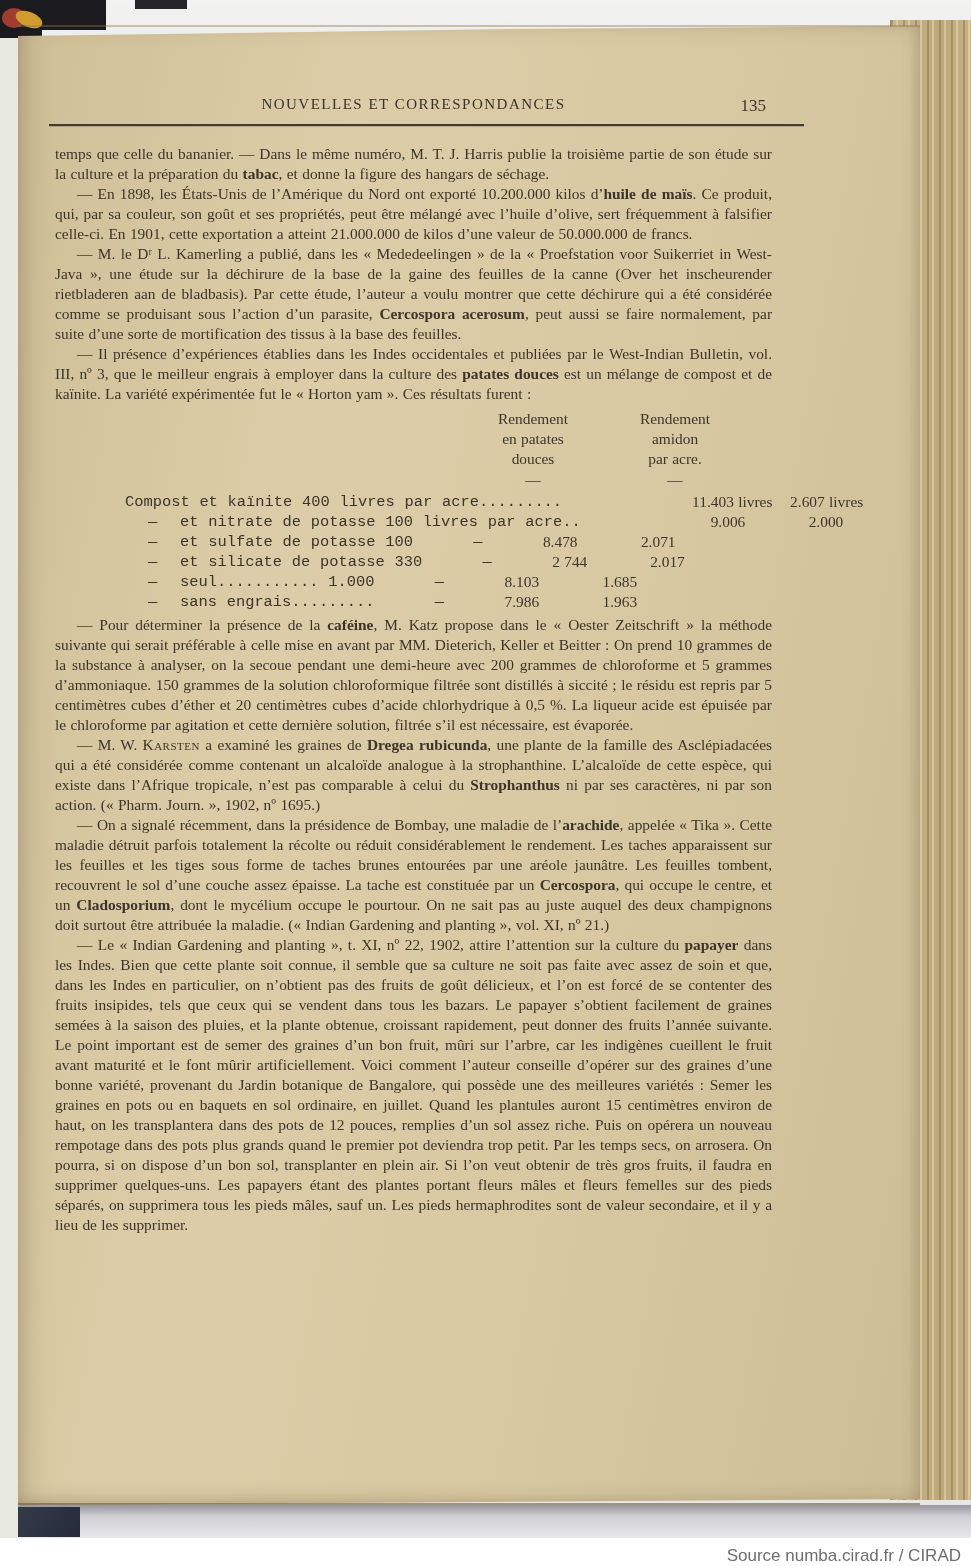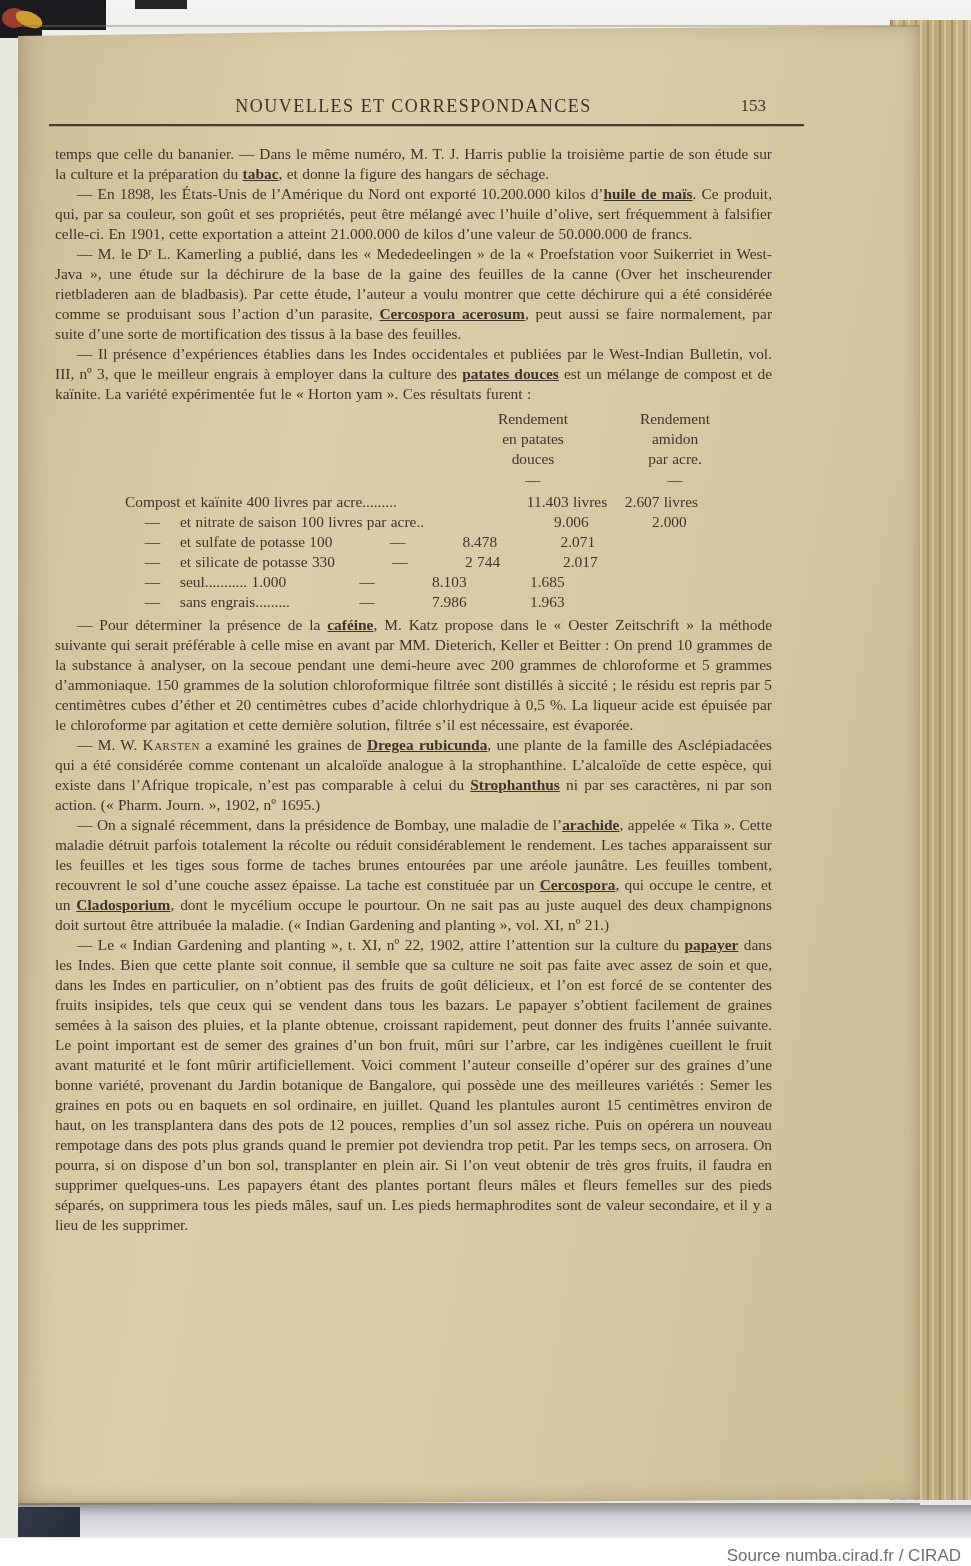--- a/index.html
+++ b/index.html
@@ -32,37 +32,37 @@
       background:linear-gradient(100deg,#cfbf97,#dccda8 30%,#d8c8a2 65%,#cdbd95);
       box-shadow:inset 14px 0 30px -10px rgba(110,90,55,.35),
                  inset -8px 0 16px -6px rgba(110,90,55,.30),
                  inset 0 -10px 20px -10px rgba(110,90,55,.30);
       clip-path:polygon(0 10px,55% 3px,100% 0,100% calc(100% - 6px),0 100%);}
   .edge-top{position:absolute;left:18px;top:25px;width:902px;height:2px;background:rgba(140,118,80,.4);}
   .edge-bottom{position:absolute;left:18px;top:1503px;width:902px;height:2px;background:rgba(110,92,62,.6);}
   
   .content{position:absolute;left:37px;top:70px;width:717px;color:#3c342a;}
   .page-header{position:relative;height:36px;}
-  .running-title{text-align:center;font-size:18px;letter-spacing:1.5px;color:#3a322a;}
+  .running-title{text-align:center;font-size:15px;letter-spacing:1.5px;color:#3a322a;}
   .page-number{position:absolute;right:6px;top:0;font-size:17px;}
   .header-rule{position:absolute;left:-6px;top:28px;width:755px;height:2px;background:#453c30;
                box-shadow:0 1px 0 rgba(69,60,48,.25);}
   .body-text{margin-top:12px;font-size:15.4px;line-height:20px;text-align:justify;
              word-spacing:0.5px;}
   .para{margin:0;}
   .para.indent{text-indent:22px;}
-  .bold{font-weight:700;text-decoration:underline;}
+  .bold{font-weight:700;}
   .smallcaps{font-variant:small-caps;letter-spacing:.5px;}
   
   .yield-table{margin:5px 0 3px;line-height:20px;}
   .t-headrow{display:flex;padding-left:423px;text-align:center;margin-bottom:2px;gap:32px;}
   .t-colhead{flex:0 0 110px;}
   .head-dash{margin-top:1px;}
   .t-row{display:flex;white-space:nowrap;}
-  .c-label{flex:0 0 377px;display:flex;padding-left:70px;box-sizing:border-box;overflow:visible;}
+  .c-label{flex:0 0 377px;display:flex;padding-left:70px;box-sizing:border-box;overflow:visible;font-family:Liberation Mono, monospace;}
   .r-dash{flex:0 0 55px;text-align:center;}
   .r-lbl{flex:1 1 auto;overflow:visible;}
   .r-ditto{flex:0 0 130px;text-align:center;}
   .c-val1{flex:0 0 98px;}
   .c-val2{flex:1 1 auto;}
   
   .footer-band{position:absolute;left:0;top:1538px;width:971px;height:36px;
       font-family:"Liberation Sans",sans-serif;font-size:17px;color:#6e6e6e;
       display:flex;justify-content:flex-end;align-items:center;padding-right:10px;box-sizing:border-box;}
 </style>
@@ -77,21 +77,21 @@
   <div class="ribbon-red"></div>
   <div class="ribbon-yellow"></div>
   <div class="page-stack"></div>
   <div class="band-gray"></div>
   <div class="cover-corner"></div>
 
   <div class="page">
     <div class="content">
       <div class="page-header">
         <div class="running-title">NOUVELLES ET CORRESPONDANCES</div>
-        <div class="page-number">153</div>
+        <div class="page-number">135</div>
         <div class="header-rule"></div>
       </div>
       <div class="body-text" id="article-body">
           <p class="para"><span>temps que celle du bananier. — Dans le même numéro, M. T. J. Harris publie la troisième partie de son étude sur la culture et la préparation du </span><span class="bold">tabac</span><span>, et donne la figure des hangars de séchage.</span></p>
           <p class="para indent"><span>— En 1898, les États-Unis de l’Amérique du Nord ont exporté 10.200.000 kilos d’</span><span class="bold">huile de maïs</span><span>. Ce produit, qui, par sa couleur, son goût et ses propriétés, peut être mélangé avec l’huile d’olive, sert fréquemment à falsifier celle-ci. En 1901, cette exportation a atteint 21.000.000 de kilos d’une valeur de 50.000.000 de francs.</span></p>
           <p class="para indent"><span>— M. le Dʳ L. Kamerling a publié, dans les « Mededeelingen » de la « Proefstation voor Suikerriet in West-Java », une étude sur la déchirure de la base de la gaine des feuilles de la canne (Over het inscheurender rietbladeren aan de bladbasis). Par cette étude, l’auteur a voulu montrer que cette déchirure qui a été considérée comme se produisant sous l’action d’un parasite, </span><span class="bold">Cercospora acerosum</span><span>, peut aussi se faire normalement, par suite d’une sorte de mortification des tissus à la base des feuilles.</span></p>
           <p class="para indent"><span>— Il présence d’expériences établies dans les Indes occidentales et publiées par le West-Indian Bulletin, vol. III, nº 3, que le meilleur engrais à employer dans la culture des </span><span class="bold">patates douces</span><span> est un mélange de compost et de kaïnite. La variété expérimentée fut le « Horton yam ». Ces résultats furent :</span></p>
           <div class="yield-table">
             <div class="t-headrow">
               <div class="t-colhead">
@@ -111,21 +111,21 @@
               <div class="c-label">
                 <span class="r-lbl">Compost et kaïnite 400 livres par acre.........</span>
                 <span class="r-ditto"></span>
               </div>
               <div class="c-val1">11.403 livres</div>
               <div class="c-val2">2.607 livres</div>
             </div>
             <div class="t-row">
               <div class="c-label">
                 <span class="r-dash">—</span>
-                <span class="r-lbl">et nitrate de saison 100 livres par acre..</span>
+                <span class="r-lbl">et nitrate de potasse 100 livres par acre..</span>
                 <span class="r-ditto"></span>
               </div>
               <div class="c-val1">9.006</div>
               <div class="c-val2">2.000</div>
             </div>
             <div class="t-row">
               <div class="c-label">
                 <span class="r-dash">—</span>
                 <span class="r-lbl">et sulfate de potasse 100</span>
                 <span class="r-ditto">—</span>

